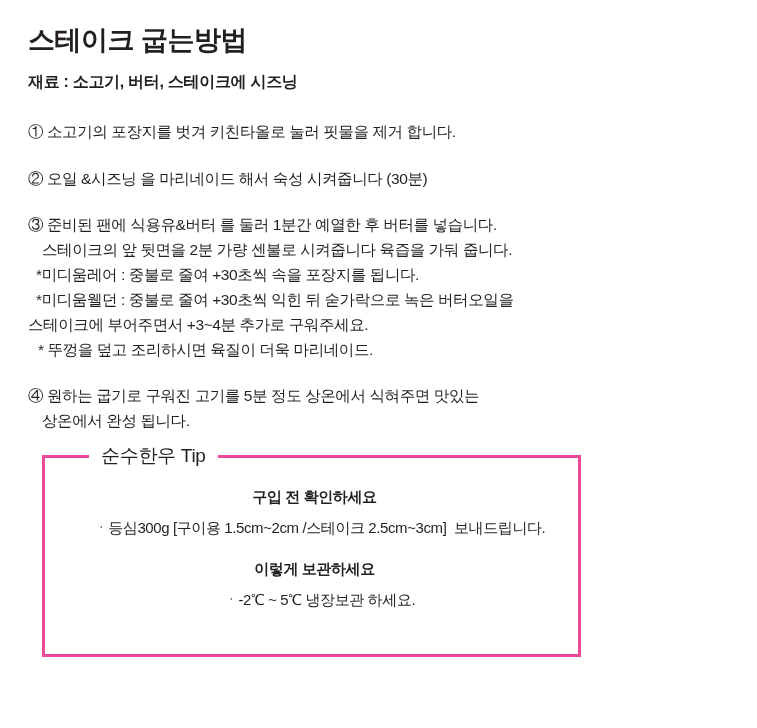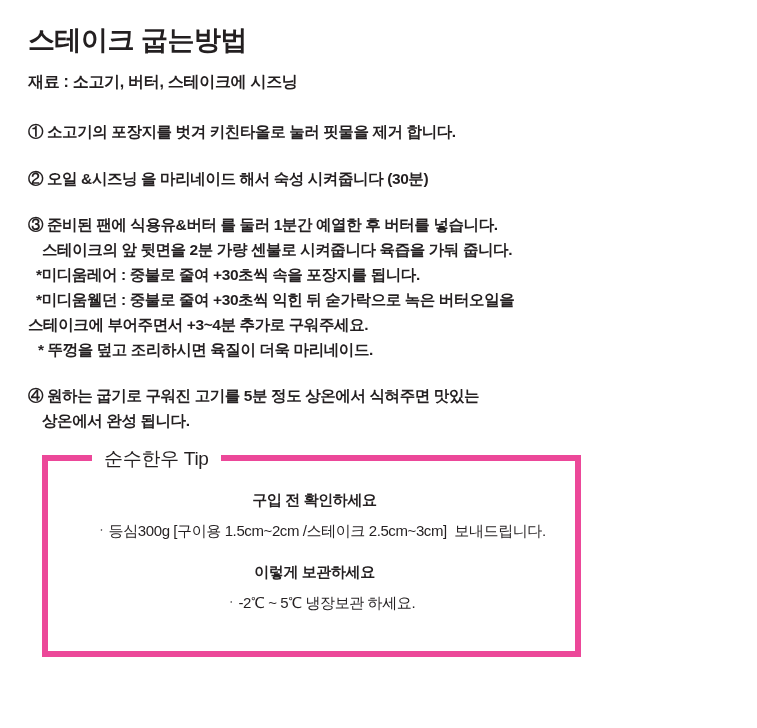--- a/index.html
+++ b/index.html
@@ -41,33 +41,32 @@
   }
   .step {
     font-size: 15.5px;
     line-height: 1.62;
     letter-spacing: -0.4px;
     margin-bottom: 21px;
   }
   .step .line {
     display: block;
     white-space: pre;
-    font-weight: bold;
   }
   .step .indent1 { padding-left: 14px; }
   .step .indent2 { padding-left: 8px; }
   .step .indent3 { padding-left: 0px; }
   .step .indent4 { padding-left: 10px; }
 
   .tipbox {
     position: relative;
     margin-top: 22px;
     margin-left: 14px;
     margin-right: 26px;
-    border: 6px solid #ec4899;
+    border: 3px solid #ec4899;
     height: 202px;
     box-sizing: border-box;
     padding: 30px 30px 0 36px;
   }
   .tip-legend {
     position: absolute;
     top: -15px;
     left: 44px;
     background: #ffffff;
     padding: 0 12px;

